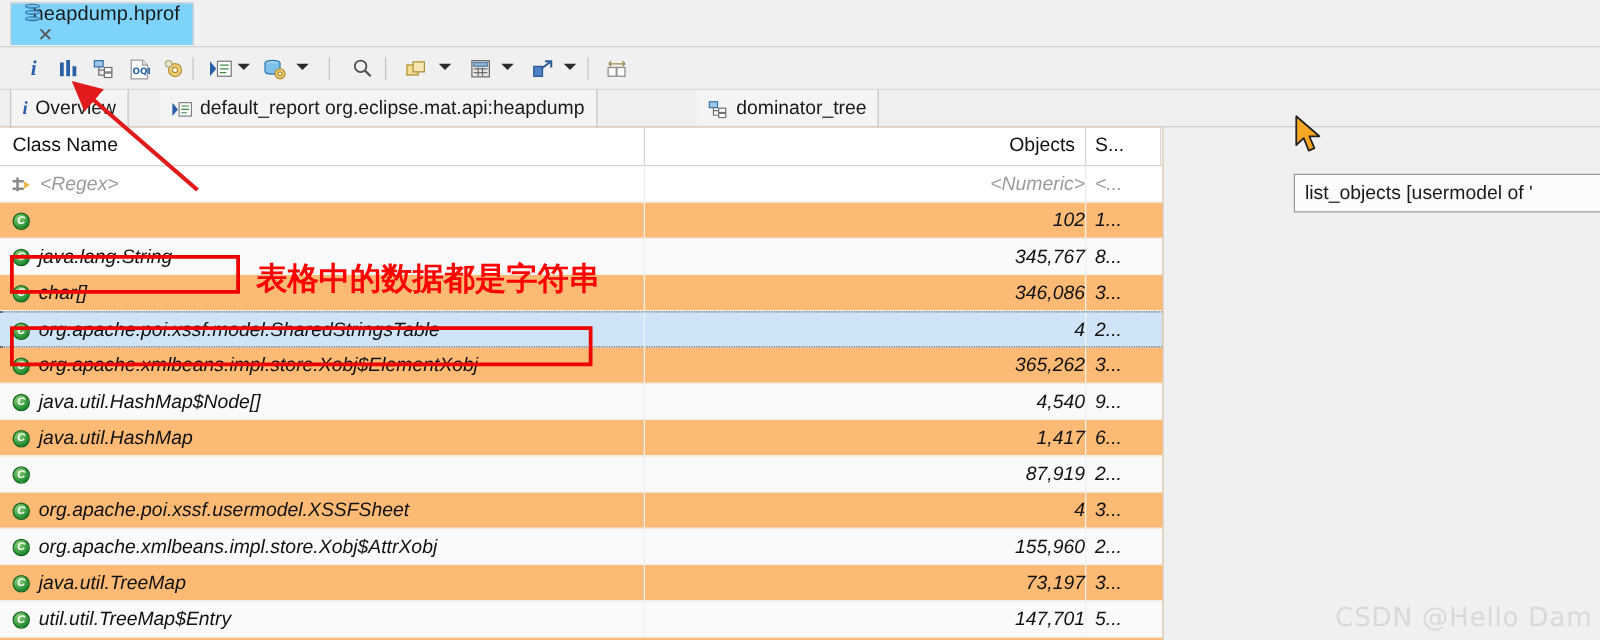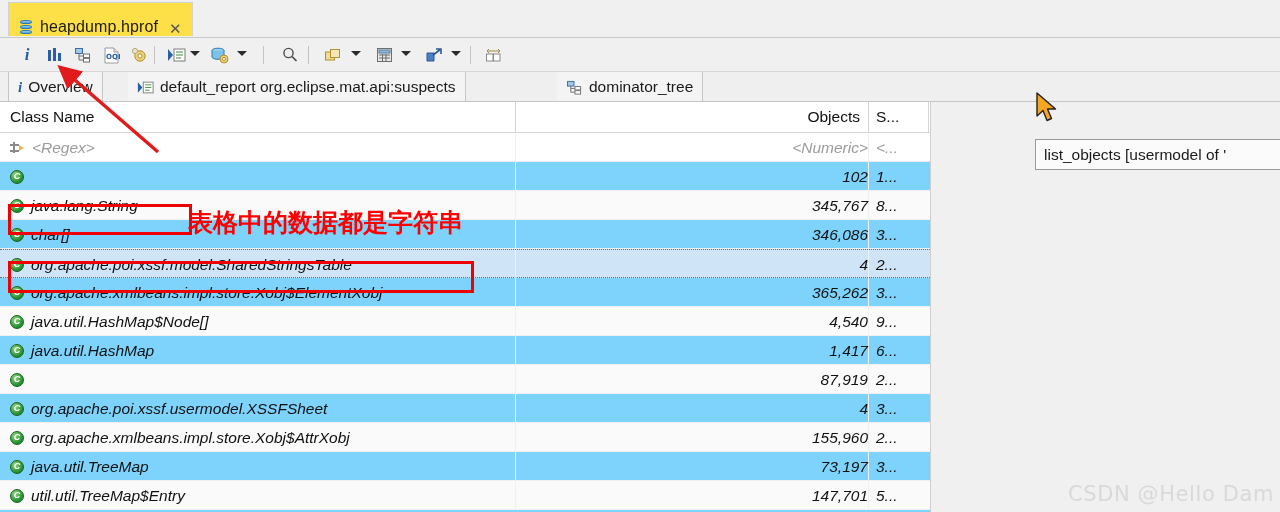--- a/index.html
+++ b/index.html
@@ -9,23 +9,24 @@
     font-family:"Liberation Sans","DejaVu Sans",sans-serif;
     -webkit-font-smoothing:antialiased;
   }
   #app{position:relative;width:1280px;height:512px;background:#f6f6f6;}
 
   
   .tabstrip{position:absolute;left:0;top:0;width:1280px;height:38px;background:#f0f0f0;}
   .tabstrip:after{content:"";position:absolute;left:0;bottom:0;width:1280px;height:1px;background:#c8c8c8;}
   .etab{
     position:absolute;left:8px;top:2px;height:34px;
-    background:#fde047;border:1px solid #d2d2d2;border-bottom:none;
-    display:flex;align-items:flex-end;padding:0 10px 0 10px;box-sizing:border-box;
+    background:#7dd3fc;border:1px solid #d2d2d2;border-bottom:none;
+    display:flex;align-items:flex-start;padding:0 10px 0 10px;box-sizing:border-box;
     z-index:3;
+    flex-direction:column;
   }
   .etab .ttl{font-size:16px;color:#1a1a1a;margin-left:7px;letter-spacing:.1px;}
   .etab .xbtn{font-size:15px;color:#555;margin-left:11px;line-height:1;cursor:default;}
 
   
   .ico-db{width:14px;height:16px;position:relative;display:inline-block;}
   .ico-db i{position:absolute;left:1px;width:12px;height:4px;border-radius:50%/60%;
       background:linear-gradient(#9fd2f0,#4a9fd4);border:1px solid #2f7bb0;box-sizing:border-box;}
   .ico-db i:nth-child(1){top:0px}
   .ico-db i:nth-child(2){top:5px}
@@ -44,21 +45,21 @@
   .viewtabs{position:absolute;left:0;top:72px;width:1280px;height:30px;background:#efefef;}
   .viewtabs:after{content:"";position:absolute;left:0;bottom:0;width:1280px;height:1px;background:#c6c6c6;}
   .vtab{position:absolute;top:0;height:30px;box-sizing:border-box;
         display:flex;align-items:center;padding:0 9px;background:#f4f4f4;
         border-right:1px solid #c6c6c6;font-size:15.5px;color:#1a1a1a;white-space:nowrap;}
   .vtab.first{border-left:1px solid #c6c6c6;}
   .vtab.active{background:#ffffff;}
   .vtab .vlabel{margin-left:6px;}
 
   
-  .table{position:absolute;left:0;top:102px;width:930px;height:410px;background:#7dd3fc;overflow:hidden;
+  .table{position:absolute;left:0;top:102px;width:930px;height:410px;background:#fdba74;overflow:hidden;
          border-right:1px solid #cfcfcf;}
   .thead{position:relative;height:30px;background:#fff;border-bottom:1px solid #d6d6d6;}
   .th{position:absolute;top:0;height:30px;display:flex;align-items:center;font-size:15.5px;color:#111;box-sizing:border-box;}
   .th.c0{left:10px;}
   .th.c1{right:calc(930px - 868px);justify-content:flex-end;}
   .th.c2{left:876px;}
   .colsep{position:absolute;top:0;width:1px;background:#d6d6d6;}
 
   .row{position:relative;height:29px;box-sizing:border-box;border-bottom:1px solid #efefef;font-style:italic;}
   .row.alt{background:#fafafa;}
@@ -237,21 +238,21 @@
       <span class="lbl-i" style="font-size:15px">i</span>
       <span class="vlabel">Overview</span>
     </div>
 
     <div class="vtab" style="left:128px">
       <svg width="17" height="15" viewBox="0 0 19 16">
         <path d="M1 2 L6 8 L1 14 Z" fill="#2a5fa8"></path>
         <rect x="7" y="2" width="11" height="12" fill="#fff" stroke="#7a7a7a"></rect>
         <path d="M9 5 H16 M9 8 H16 M9 11 H14" stroke="#3e8a3e" fill="none"></path>
       </svg>
-      <span class="vlabel">default_report org.eclipse.mat.api:suspects</span>
+      <span class="vlabel">default_report org.eclipse.mat.api:heapdump</span>
     </div>
 
     <div class="vtab" style="left:557px">
       <svg width="17" height="15" viewBox="0 0 18 16">
         <rect x="1.5" y="1.5" width="7" height="5" fill="#9fc8e8" stroke="#3a6fa5"></rect>
         <rect x="9.5" y="7" width="6" height="3.6" fill="#fff" stroke="#6f6f6f"></rect>
         <rect x="9.5" y="11.4" width="6" height="3.6" fill="#fff" stroke="#6f6f6f"></rect>
         <path d="M5 6.5 V13 H9.5 M5 9 H9.5" stroke="#6f6f6f" fill="none"></path>
       </svg>
       <span class="vlabel">dominator_tree</span>
@@ -413,21 +414,21 @@
   </div>
 
   <div class="rightpane"></div>
 
   <div class="tooltipbox">
     <span>list_objects  [usermodel of '</span>
   </div>
 
   <div class="annbox" style="left:8px;top:204px;width:184px;height:31px"></div>
   <div class="annbox" style="left:8px;top:261px;width:466px;height:32px"></div>
-  <div class="anntext" style="left:188px;top:206px">表格中的数据都是字符串</div>
+  <div class="anntext" style="left:205px;top:206px">表格中的数据都是字符串</div>
 
   <svg class="arrowsvg" width="1280" height="512">
     <defs>
       <marker id="ah" markerWidth="7" markerHeight="7" refX="5.6" refY="3.5" orient="auto">
         <path d="M0,0 L7,3.5 L0,7 z" fill="#e11b1b"></path>
       </marker>
     </defs>
     <line x1="158" y1="152" x2="61" y2="68" stroke="#e11b1b" stroke-width="3.4" marker-end="url(#ah)"></line>
   </svg>
 

